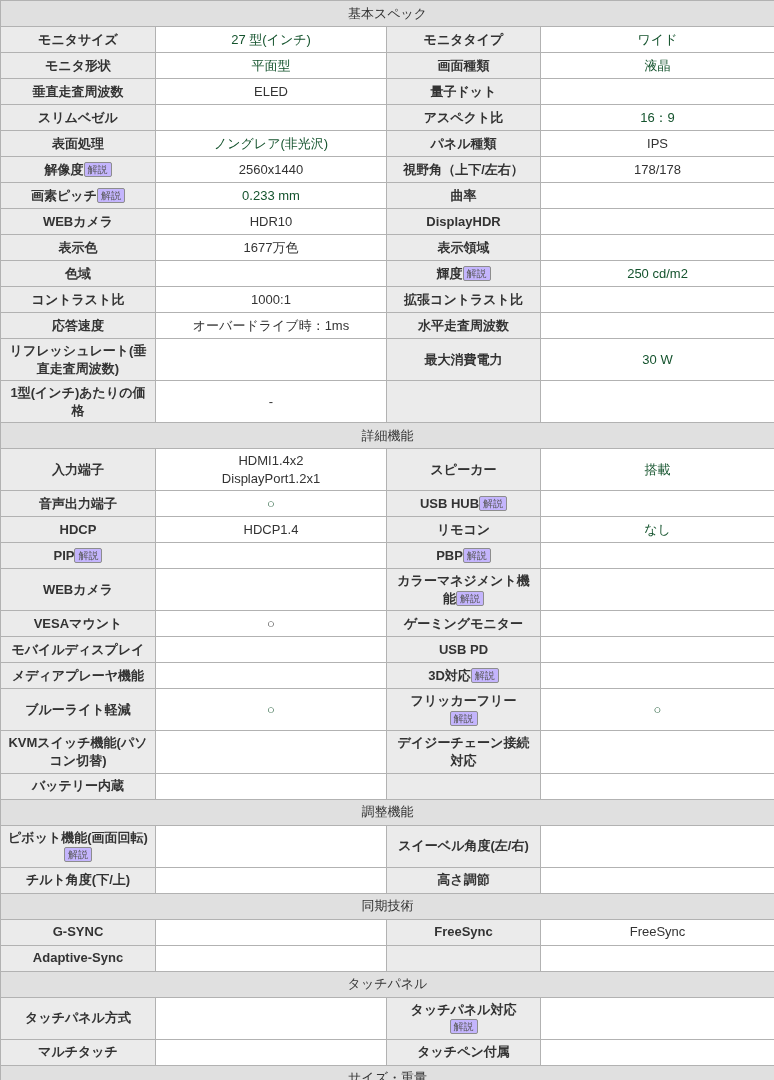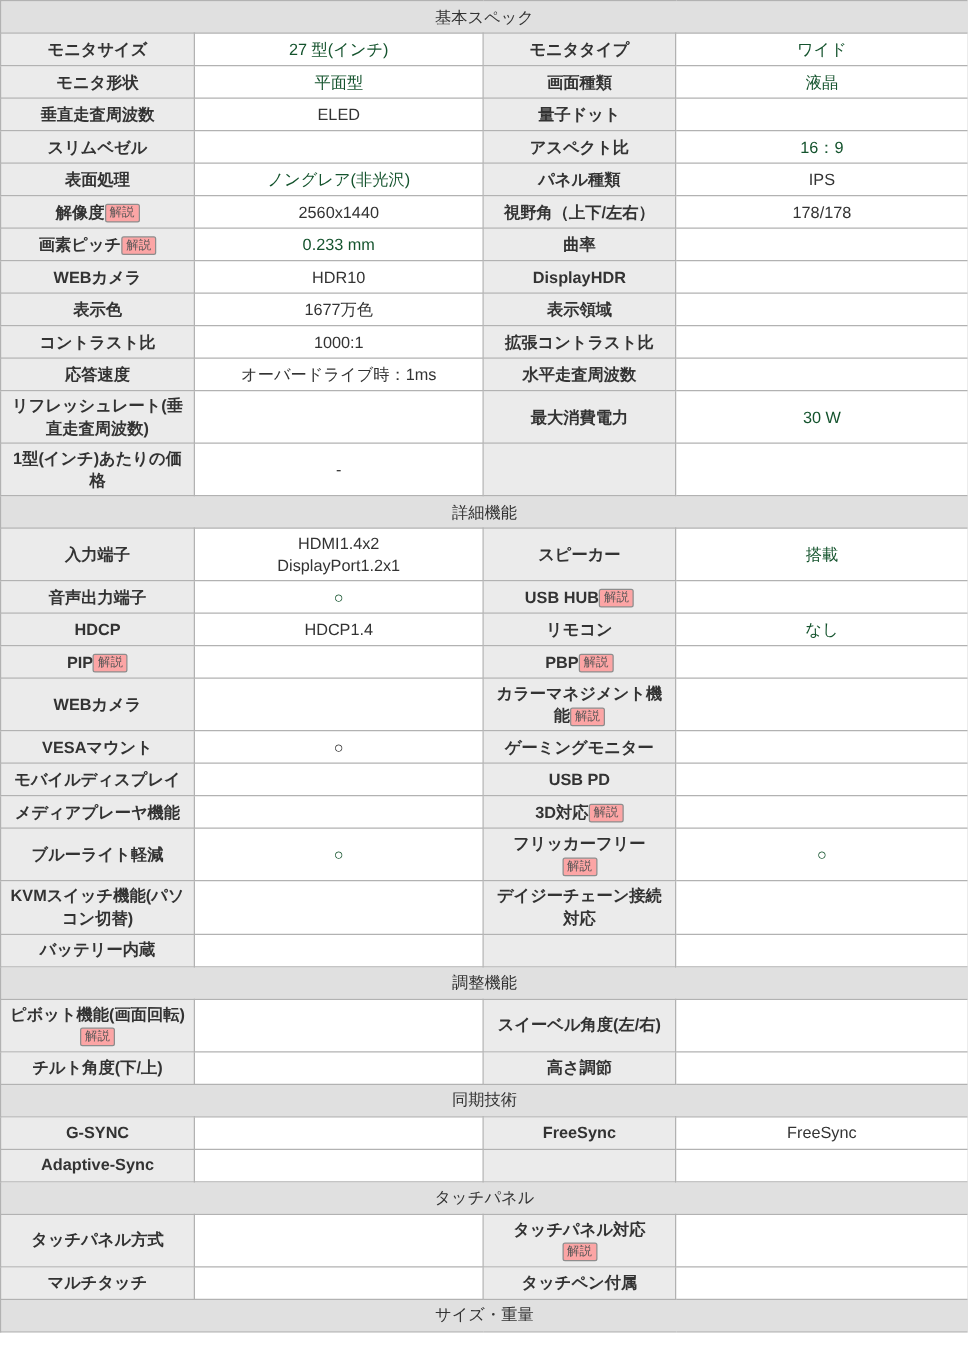--- a/index.html
+++ b/index.html
@@ -52,21 +52,21 @@
     font-weight: normal;
   }
   span.value-text { color: #333333; }
   span.value-link {
     color: #14532d;
     cursor: pointer;
   }
   span.help-badge {
     display: inline-block;
     border: 1px solid #8d8d8d;
-    background: #fca5a5;
+    background: #c4b5fd;
     color: #555555;
     font-size: 10px;
     font-weight: normal;
     line-height: 13px;
     padding: 0 3px;
     border-radius: 2px;
     margin-left: 0;
     vertical-align: 1px;
     cursor: pointer;
     white-space: nowrap;
@@ -135,20 +135,26 @@
           <td class="label-cell"><span class="label-text">DisplayHDR</span></td>
           <td class="value-cell"></td>
         </tr>
         <tr>
           <td class="label-cell"><span class="label-text">表示色</span></td>
           <td class="value-cell"><span class="value-text">1677万色</span></td>
           <td class="label-cell"><span class="label-text">表示領域</span></td>
           <td class="value-cell"></td>
         </tr>
         <tr>
+          <td class="label-cell"><span class="label-text">色域</span></td>
+          <td class="value-cell"></td>
+          <td class="label-cell"><span class="label-text">輝度</span><span class="help-badge">解説</span></td>
+          <td class="value-cell"><span class="value-link">250 cd/m2</span></td>
+        </tr>
+        <tr>
           <td class="label-cell"><span class="label-text">コントラスト比</span></td>
           <td class="value-cell"><span class="value-text">1000:1</span></td>
           <td class="label-cell"><span class="label-text">拡張コントラスト比</span></td>
           <td class="value-cell"></td>
         </tr>
         <tr>
           <td class="label-cell"><span class="label-text">応答速度</span></td>
           <td class="value-cell"><span class="value-text">オーバードライブ時：1ms</span></td>
           <td class="label-cell"><span class="label-text">水平走査周波数</span></td>
           <td class="value-cell"></td>

